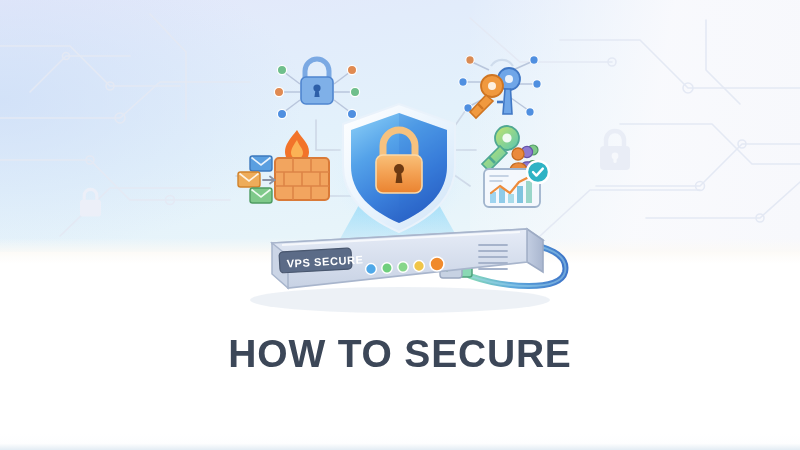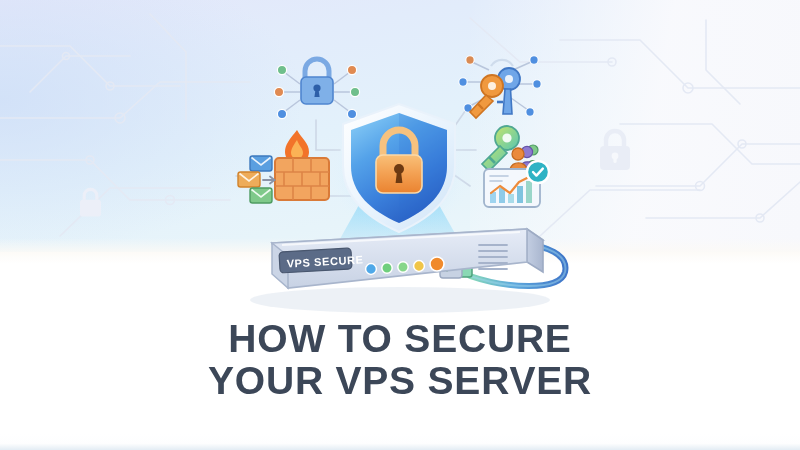--- a/index.html
+++ b/index.html
@@ -48,20 +48,21 @@
   }
   .title-line {
     display:block;
     font-family:"Liberation Sans", sans-serif;
     font-weight:700;
     font-size:39px;
     line-height:42px;
     letter-spacing:.8px;
     color:#3c4758;
     white-space:nowrap;
+    margin-top:15px;
   }
 </style>
 </head>
 <body>
 
 <div class="stage">
 
   <div class="sky"></div>
   <div class="sky-wash-left"></div>
   <div class="sky-wash-right"></div>
@@ -372,16 +373,15 @@
         <path d="M479 263 H507"></path>
         <path d="M479 269 H507"></path>
       </g>
 
       <path d="M282 245 L520 232" fill="none" stroke="#ffffff" stroke-width="2" opacity=".7"></path>
     </g>
   </svg>
 
   <div class="title-wrap">
     <span class="title-line">HOW TO SECURE</span>
-    <span class="title-line">YOUR VPS SERVER</span>
   </div>
 
 </div>
 
 </body></html>

